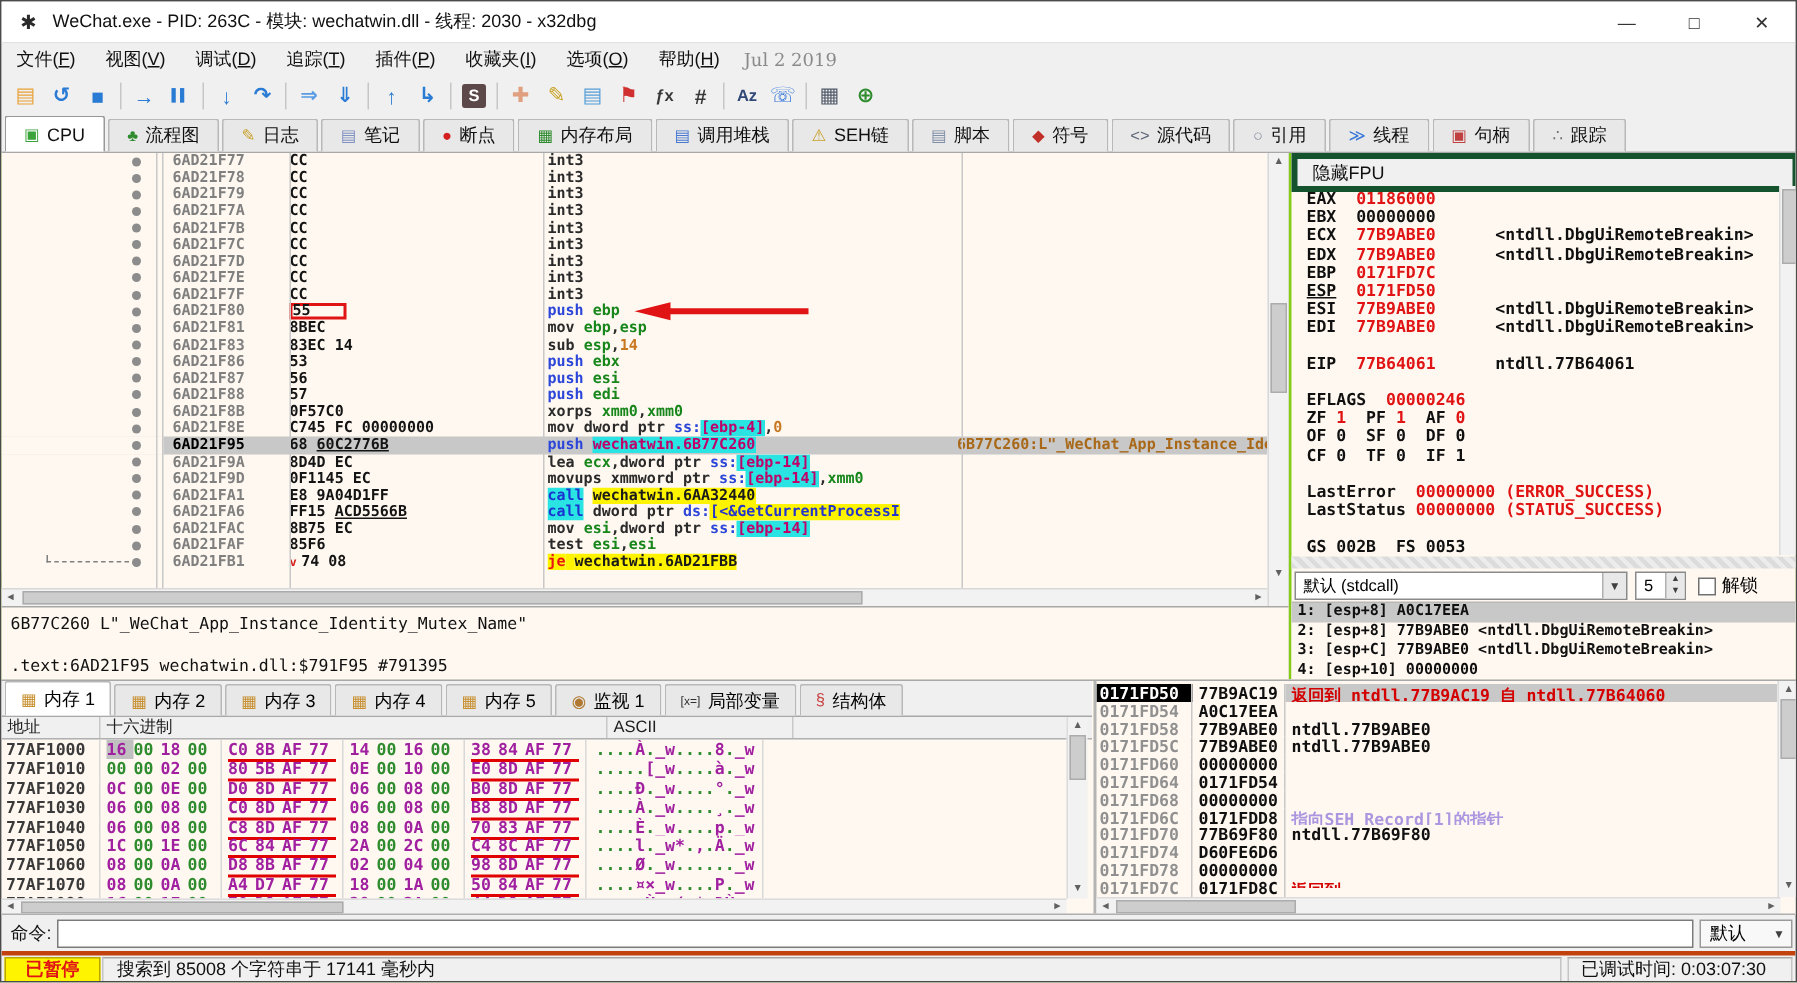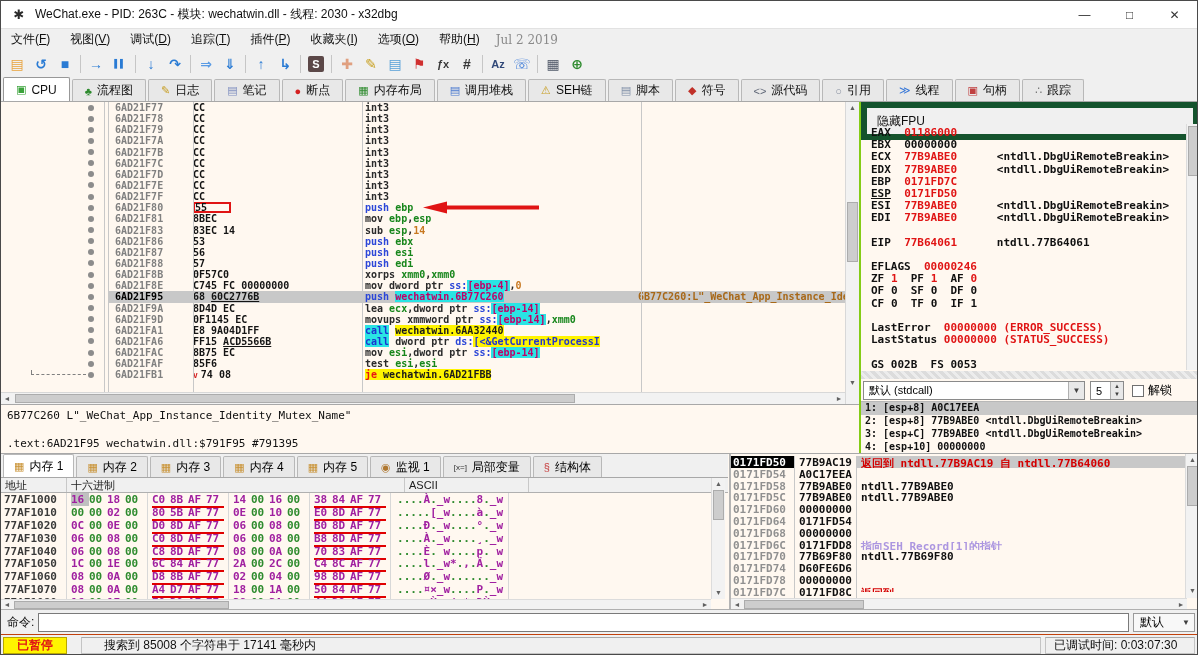--- a/index.html
+++ b/index.html
@@ -59,21 +59,21 @@
 #arrow-annotation{position:absolute;left:420px;top:100px}
 #dhscroll{position:absolute;left:0;top:290px;width:844px;height:12px;background:#F2F2F2;border-top:1px solid #D8D8D8}
 #dvscroll{position:absolute;left:844px;top:0;width:14px;height:302px;background:#F2F2F2;border-left:1px solid #D8D8D8}
 .sbthumb{position:absolute;background:#CDCDCD;border:1px solid #ACACAC}
 .sbarrow{position:absolute;color:#606060;font-size:7px;line-height:10px;text-align:center}
 #infobox{position:absolute;left:0;top:302px;width:858px;height:49px;background:#FFF8F0;border-top:1px solid #A8A8A8;padding:4px 0 0 6px}
 #infobox .iline{font:400 11px "DejaVu Sans Mono","Liberation Mono",monospace;height:14px;line-height:14px;color:#101010;white-space:pre}
 
 
 #regpanel{position:absolute;left:860px;top:0;width:338px;height:351px;background:#FFF8F0}
-#fpuhdr{position:absolute;left:0;top:0;width:100%;height:38px;background:#F0F0F0;border:6px solid #14532d;font-size:12px;color:#101010;display:flex;align-items:center;padding-left:10px}
+#fpuhdr{position:absolute;left:0;top:0;width:100%;height:26px;background:#F0F0F0;border:4px solid #14532d;font-size:12px;color:#101010;display:flex;align-items:center;padding-left:10px}
 #reglines{position:absolute;left:10px;top:24px;width:312px;height:244px;overflow:hidden}
 .rline{height:12.2px;line-height:12.2px;font:700 11px "DejaVu Sans Mono","Liberation Mono",monospace;white-space:pre}
 .rk{color:#101010}.rred{color:#E01414}.rku{color:#101010;text-decoration:underline}
 #regvscroll{position:absolute;right:0;top:22px;width:13px;height:246px;background:#F2F2F2;border-left:1px solid #DCDCDC}
 #regsplit{position:absolute;left:0;top:269px;width:100%;height:8px;background:repeating-linear-gradient(45deg,#DCDCDC 0 3px,#ECECEC 3px 6px)}
 #regcombo{position:absolute;left:2px;top:278px;width:334px;height:21px;display:flex;align-items:center}
 #ccbox{width:222px;height:19px;background:#FFF;border:1px solid #8A8A8A;font-size:11px;display:flex;align-items:center;padding-left:5px}
 #ccbox .dd{margin-left:auto;width:16px;height:17px;background:#E8E8E8;border-left:1px solid #B0B0B0;text-align:center;font-size:8px;line-height:17px;color:#404040}
 #argspin{width:34px;height:19px;margin-left:5px;background:#FFF;border:1px solid #8A8A8A;font-size:11px;display:flex;align-items:center;padding-left:5px;position:relative}
 #argspin .spin{position:absolute;right:0;top:0;width:13px;height:17px;background:#E8E8E8;border-left:1px solid #B0B0B0;font-size:6px;line-height:8px;text-align:center;color:#404040}
@@ -120,23 +120,23 @@
 #stackhscroll{position:absolute;left:0;top:144px;width:456px;height:12px;background:#F2F2F2;border-top:1px solid #DCDCDC}
 
 
 #cmdbar{position:absolute;left:0;top:608px;width:100%;height:25px;background:#F0F0F0;border-top:1px solid #B0B0B0;display:flex;align-items:center;padding:0 2px}
 #cmdbar .clabel{font-size:12px;color:#101010;margin:0 4px}
 #cmdinput{flex:1;height:19px;background:#FFF;border:1px solid #7A7A7A;font-size:12px;padding:0 4px;font-family:"DejaVu Sans Mono",monospace}
 #cmddrop{width:62px;height:19px;margin-left:4px;background:#F8F8F8;border:1px solid #9A9A9A;font-size:12px;display:flex;align-items:center;padding-left:6px}
 #cmddrop .dd{margin-left:auto;font-size:8px;color:#404040;padding-right:4px}
 
 
-#statusbar{position:absolute;left:0;top:633px;width:100%;height:22px;background:#F0F0F0;border-top:1px solid #c2410c;display:flex;align-items:center;padding:0 2px}
+#statusbar{position:absolute;left:0;top:633px;width:100%;height:22px;background:#F0F0F0;border-top:3px solid #c2410c;display:flex;align-items:center;padding:0 2px}
 #pausedbadge{width:64px;height:17px;background:#FFF400;border:1px solid #B8A800;color:#E01414;font-weight:bold;font-size:12px;display:flex;align-items:center;justify-content:center}
-#statusmsg{flex:1;height:17px;margin-left:14px;border:1px solid #C4C4C4;border-top-color:#A8A8A8;display:flex;align-items:center;padding-left:22px;font-size:12px;color:#101010}
+#statusmsg{flex:1;height:17px;margin-left:1px;border:1px solid #C4C4C4;border-top-color:#A8A8A8;display:flex;align-items:center;padding-left:9px;font-size:12px;color:#101010}
 #statustime{width:150px;height:17px;margin-left:4px;border:1px solid #C4C4C4;border-top-color:#A8A8A8;display:flex;align-items:center;padding-left:8px;font-size:12px;color:#101010}
 </style>
 </head>
 <body>
 
 <div id="app">
 
   <div id="titlebar">
     <span class="bug">✱</span>
     <span class="ttext">WeChat.exe - PID: 263C - 模块: wechatwin.dll - 线程: 2030 - x32dbg</span>

